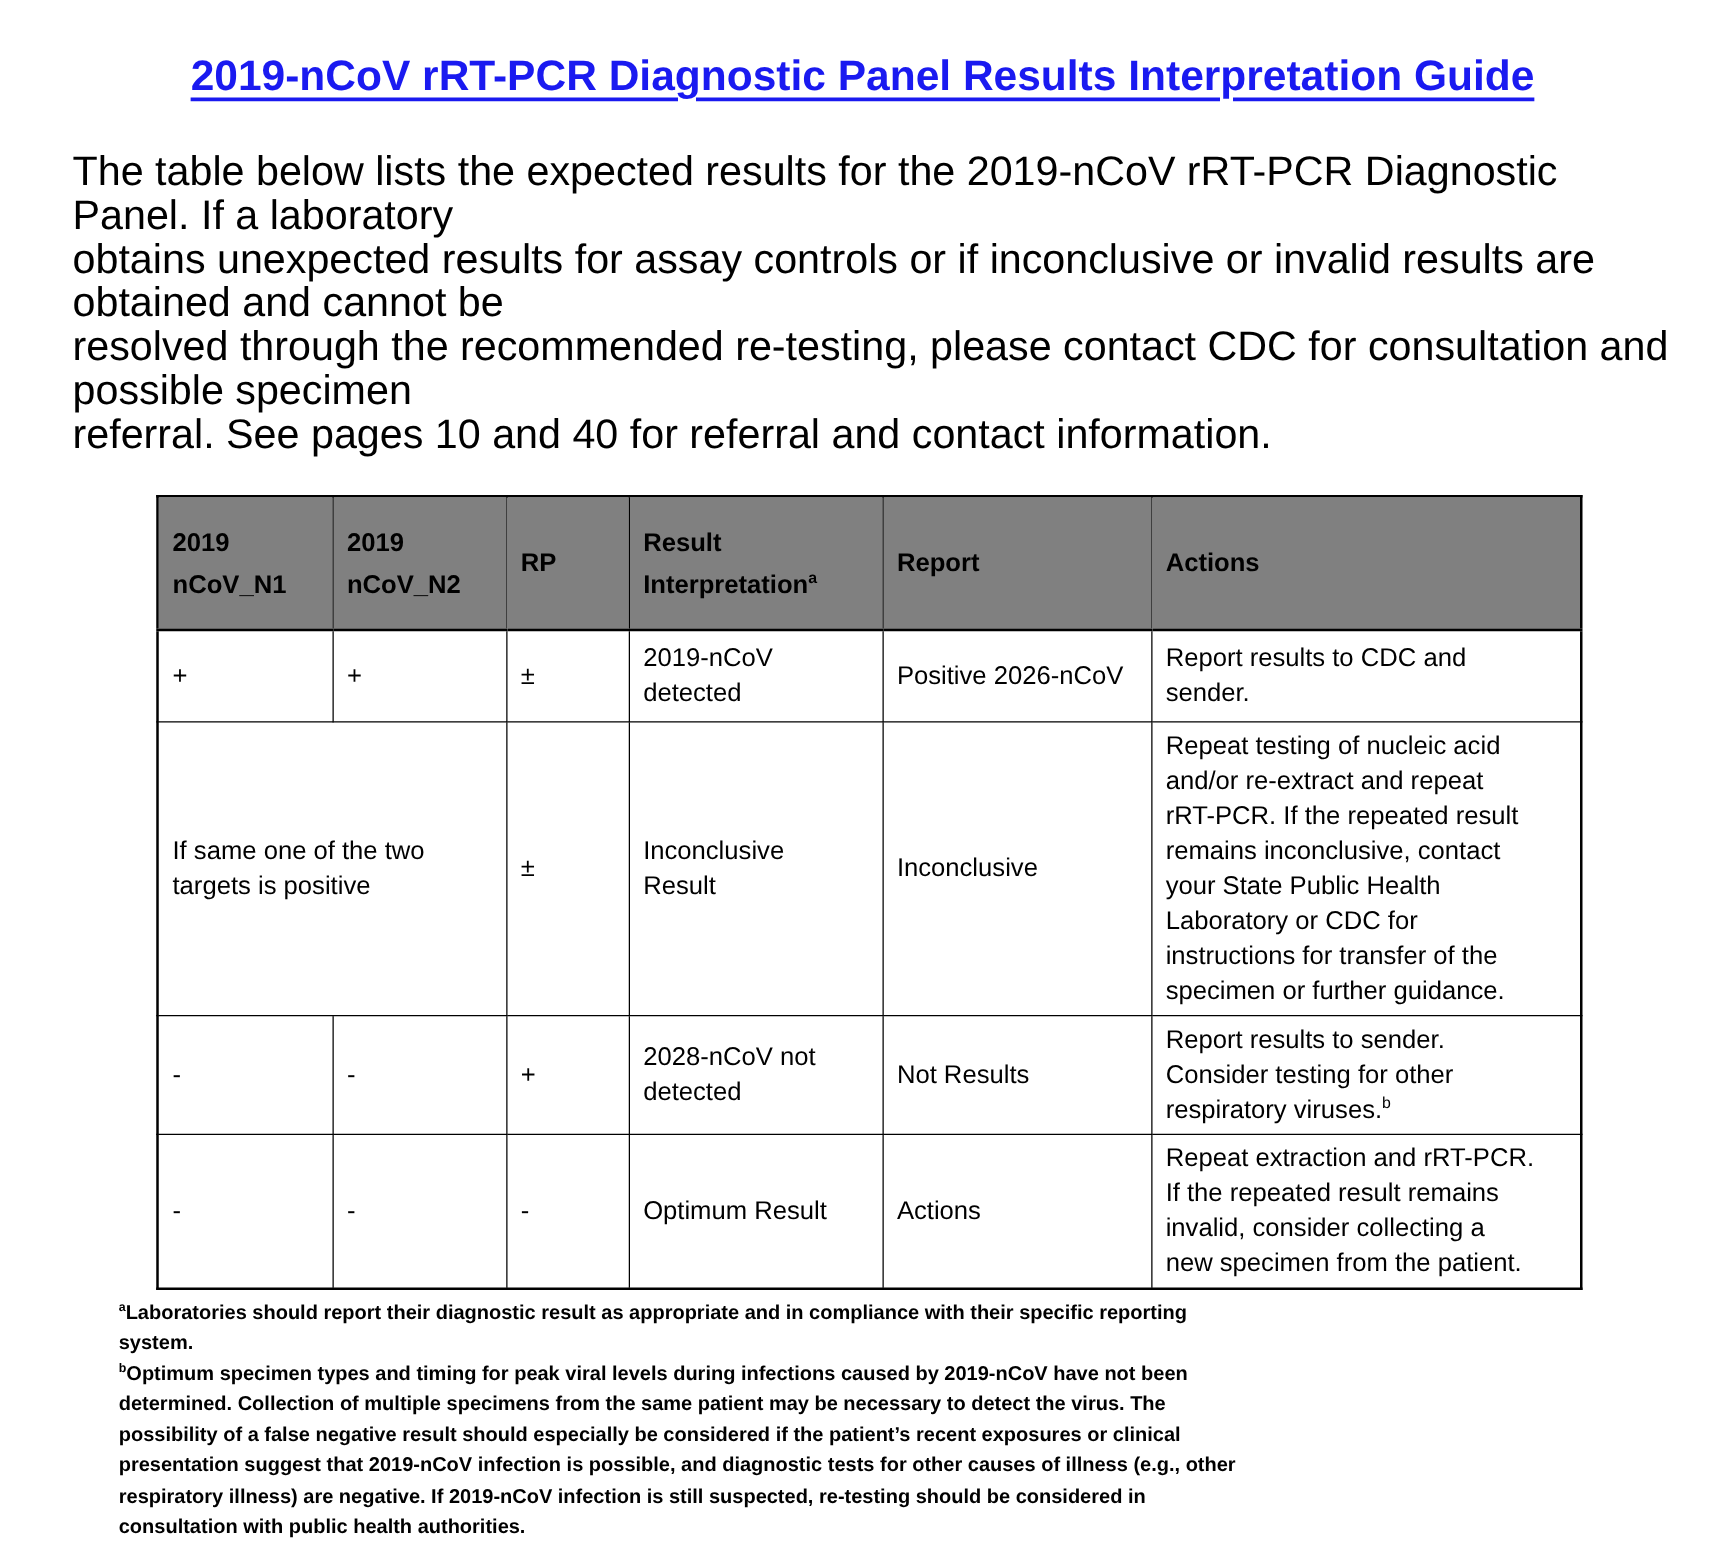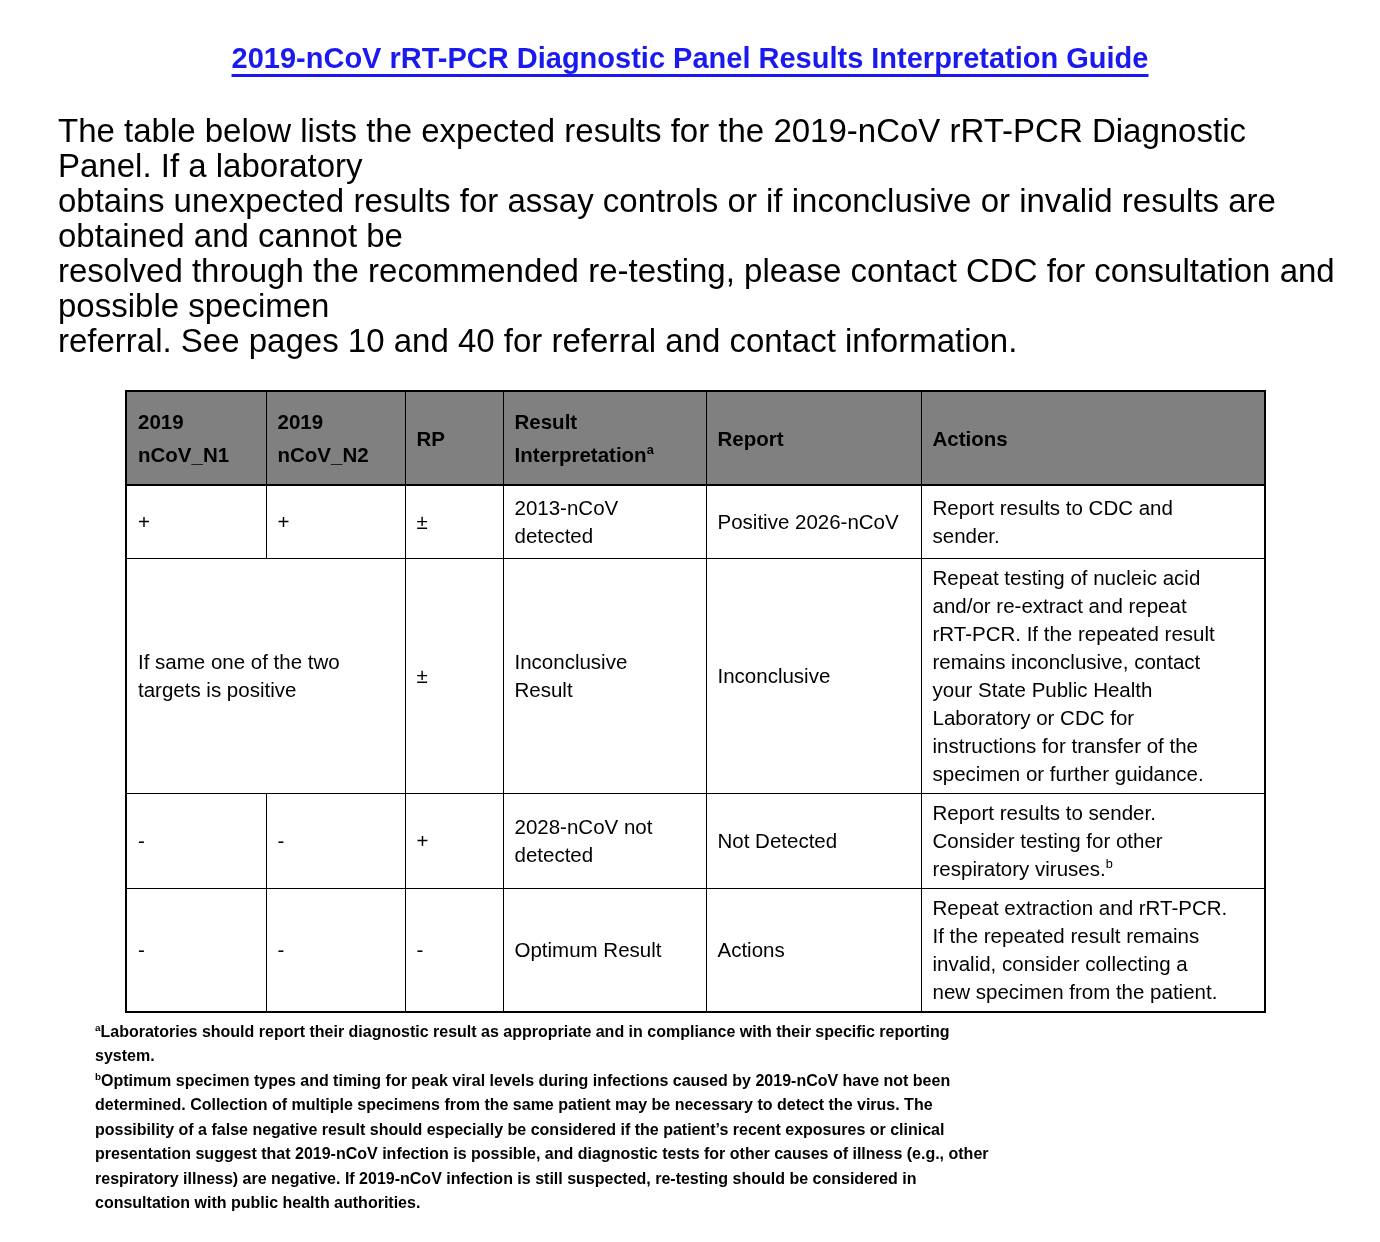--- a/index.html
+++ b/index.html
@@ -10,21 +10,21 @@
   body {
     width: 1380px;
     height: 1242px;
     overflow: hidden;
     font-family: "Liberation Sans", "DejaVu Sans", sans-serif;
     color: #000000;
   }
   .page-title {
     margin: 42px 30px 0 30px;
     text-align: center;
-    font-size: 29px;
+    font-size: 34px;
     font-weight: bold;
     color: #1a1af0;
     text-decoration: underline;
     text-decoration-thickness: 3px;
     text-underline-offset: 6px;
   }
   .intro {
     margin: 38px 40px 0 58px;
     font-size: 33px;
     line-height: 35px;
@@ -80,21 +80,21 @@
 <table class="results-table">
   <colgroup>
     <col style="width:140px">
     <col style="width:139px">
     <col style="width:98px">
     <col style="width:203px">
     <col style="width:215px">
     <col style="width:344px">
   </colgroup>
   <thead>
-    <tr style="height:94px">
+    <tr style="height:107px">
       <th>
         <span class="pre">2019
 nCoV_N1</span>
       </th>
       <th>
         <span class="pre">2019
 nCoV_N2</span>
       </th>
       <th>
         <span>RP</span>
@@ -109,21 +109,21 @@
       <th>
         <span>Actions</span>
       </th>
     </tr>
   </thead>
   <tbody>
     <tr style="height:73px">
       <td>+</td>
       <td>+</td>
       <td>±</td>
-      <td><span class="pre">2013-nCoV
+      <td><span class="pre">2019-nCoV
 detected</span></td>
       <td>Positive 2026-nCoV</td>
       <td><span class="pre">Report results to CDC and
 sender.</span></td>
     </tr>
     <tr style="height:235px">
       <td colspan="2"><span class="pre">If same one of the two
 targets is positive</span></td>
       <td>±</td>
       <td><span class="pre">Inconclusive
@@ -137,21 +137,21 @@
 Laboratory or CDC for
 instructions for transfer of the
 specimen or further guidance.</span></td>
     </tr>
     <tr style="height:88px">
       <td>-</td>
       <td>-</td>
       <td>+</td>
       <td><span class="pre">2028-nCoV not
 detected</span></td>
-      <td>Not Detected</td>
+      <td>Not Results</td>
       <td><span class="pre">Report results to sender.
 Consider testing for other
 respiratory viruses.</span><sup>b</sup></td>
     </tr>
     <tr style="height:114px">
       <td>-</td>
       <td>-</td>
       <td>-</td>
       <td>Optimum Result</td>
       <td>Actions</td>

